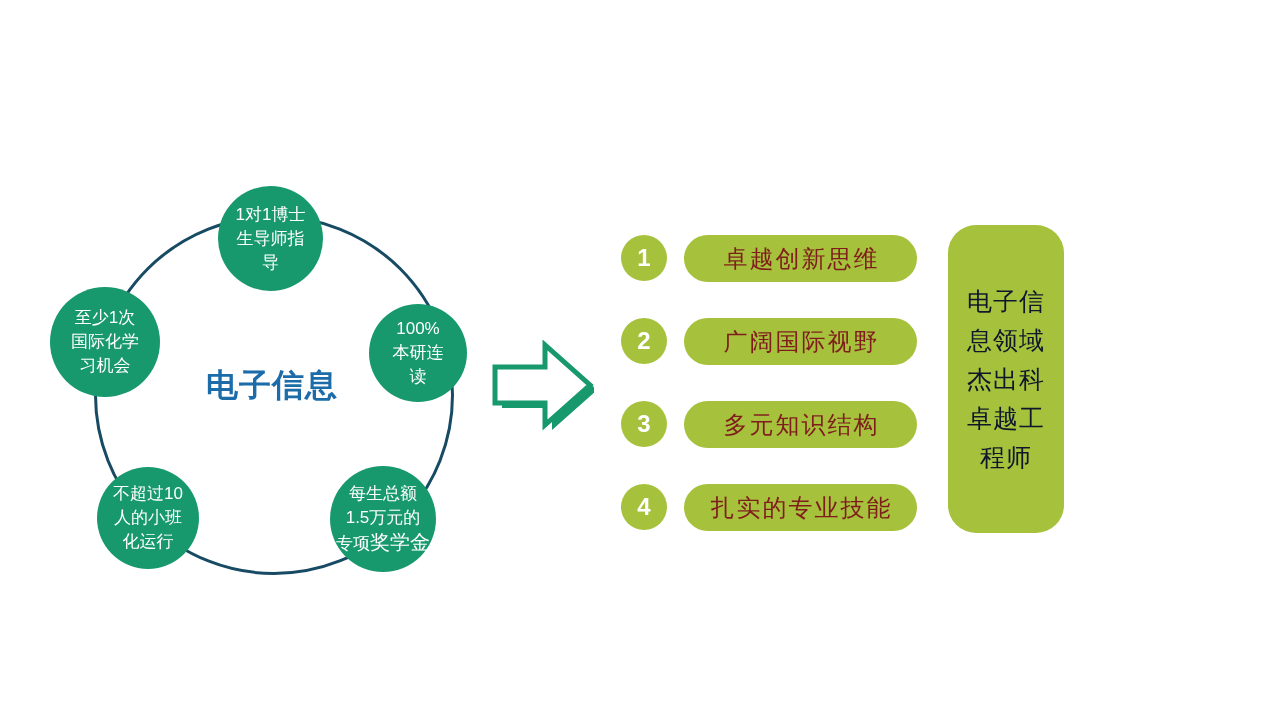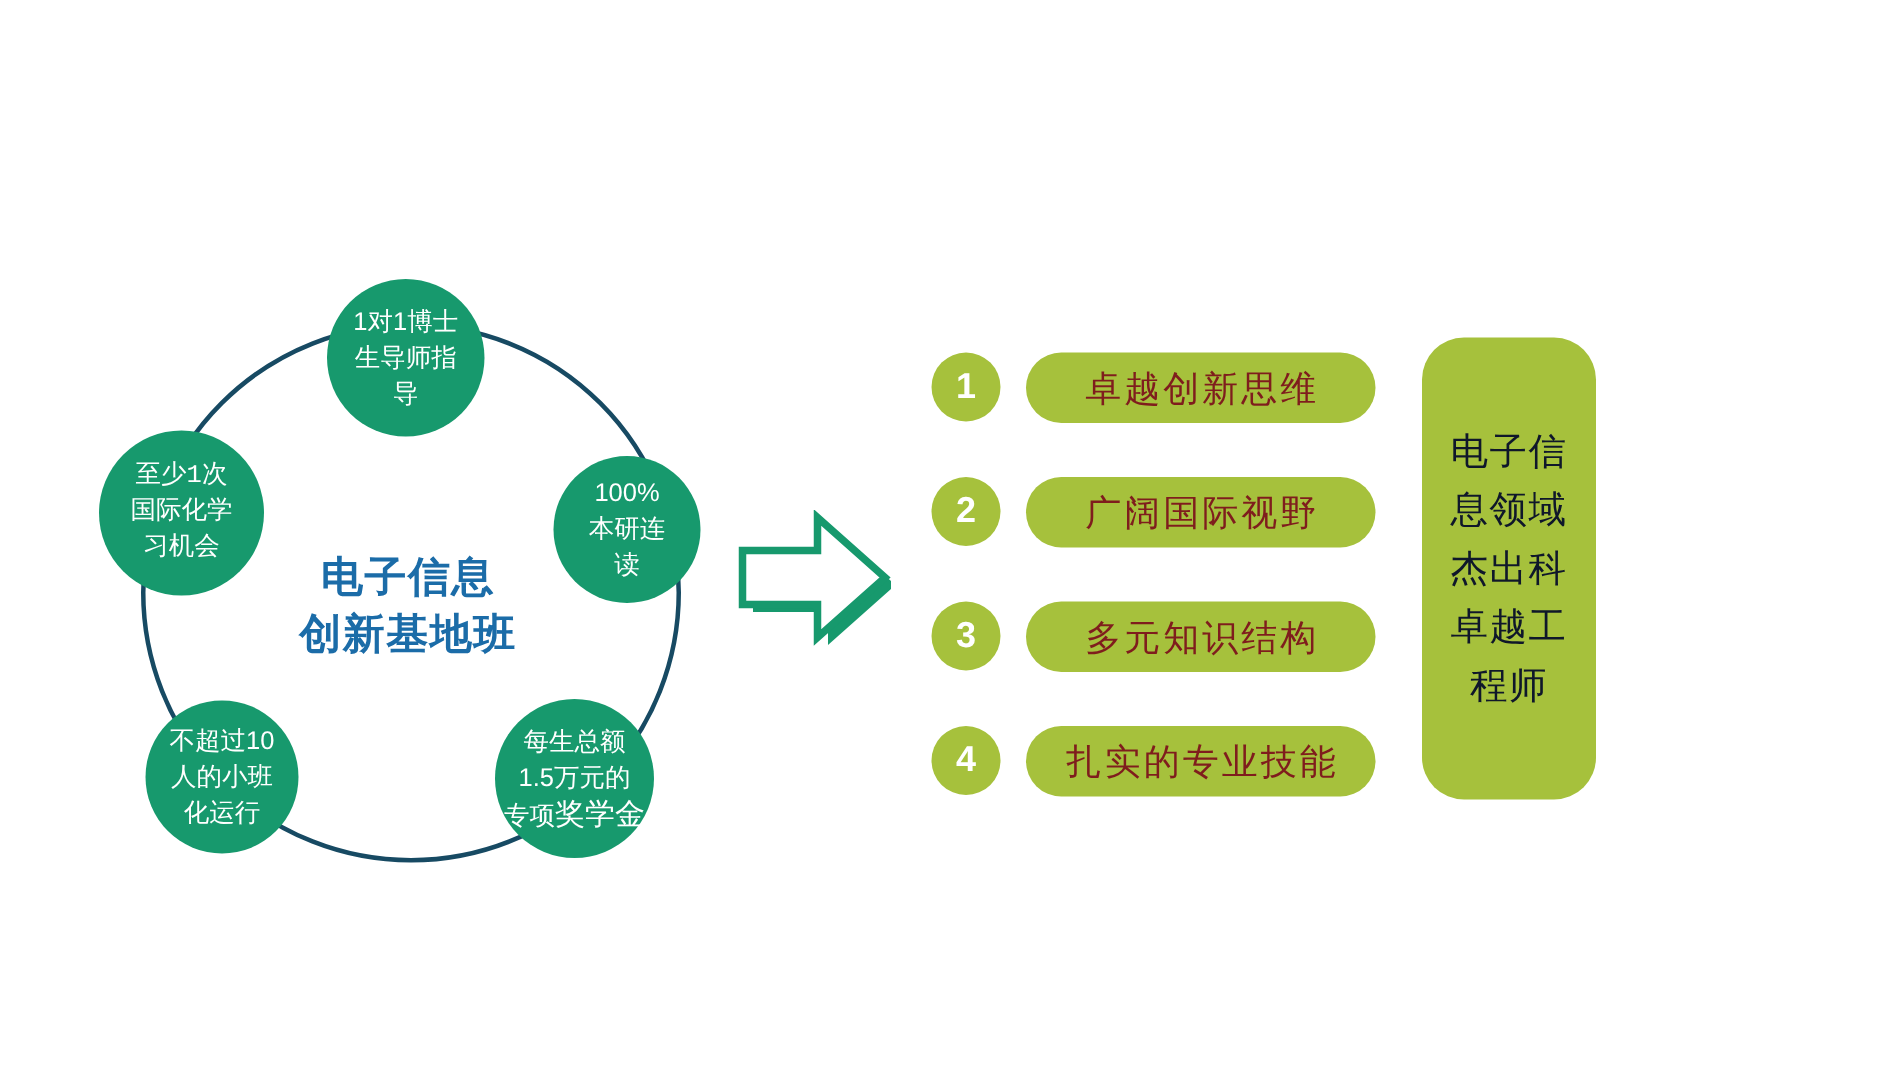--- a/index.html
+++ b/index.html
@@ -38,31 +38,31 @@
   }
   .sat span { display: block; }
   .sat .inline-line { display: flex; align-items: baseline; justify-content: center; }
   .sat .inline-line span { display: inline; }
   .small-text { font-size: 20px; }
 
   .sat-top         { left: 218px; top: 186px; width: 105px; height: 105px; }
   .sat-upper-right { left: 369px; top: 304px; width:  98px; height:  98px; }
   .sat-lower-right { left: 330px; top: 466px; width: 106px; height: 106px; }
   .sat-lower-left  { left:  97px; top: 467px; width: 102px; height: 102px; }
-  .sat-upper-left  { left:  66px; top: 287px; width: 110px; height: 110px; font-family: Liberation Mono, monospace; }
+  .sat-upper-left  { left:  50px; top: 287px; width: 110px; height: 110px; }
 
   
   .hub-title {
     position: absolute;
     left: 147px; top: 366px;
     width: 250px;
     text-align: center;
     color: var(--blue);
     font-weight: bold;
-    font-size: 28px;
+    font-size: 32px;
     line-height: 38px;
     letter-spacing: 1px;
   }
   .hub-title span { display: block; }
 
   
   .arrow {
     position: absolute;
     left: 492px; top: 340px;
     width: 102px; height: 92px;
@@ -123,21 +123,20 @@
 </style>
 </head>
 <body>
 
 <div class="canvas">
 
   <div class="ring"></div>
 
   <div class="hub-title">
     <span>电子信息</span>
-    <span>创新基地班</span>
   </div>
 
   <div class="sat sat-top">
     <span>1对1博士</span>
     <span>生导师指</span>
     <span>导</span>
   </div>
 
   <div class="sat sat-upper-right">
     <span>100%</span>

